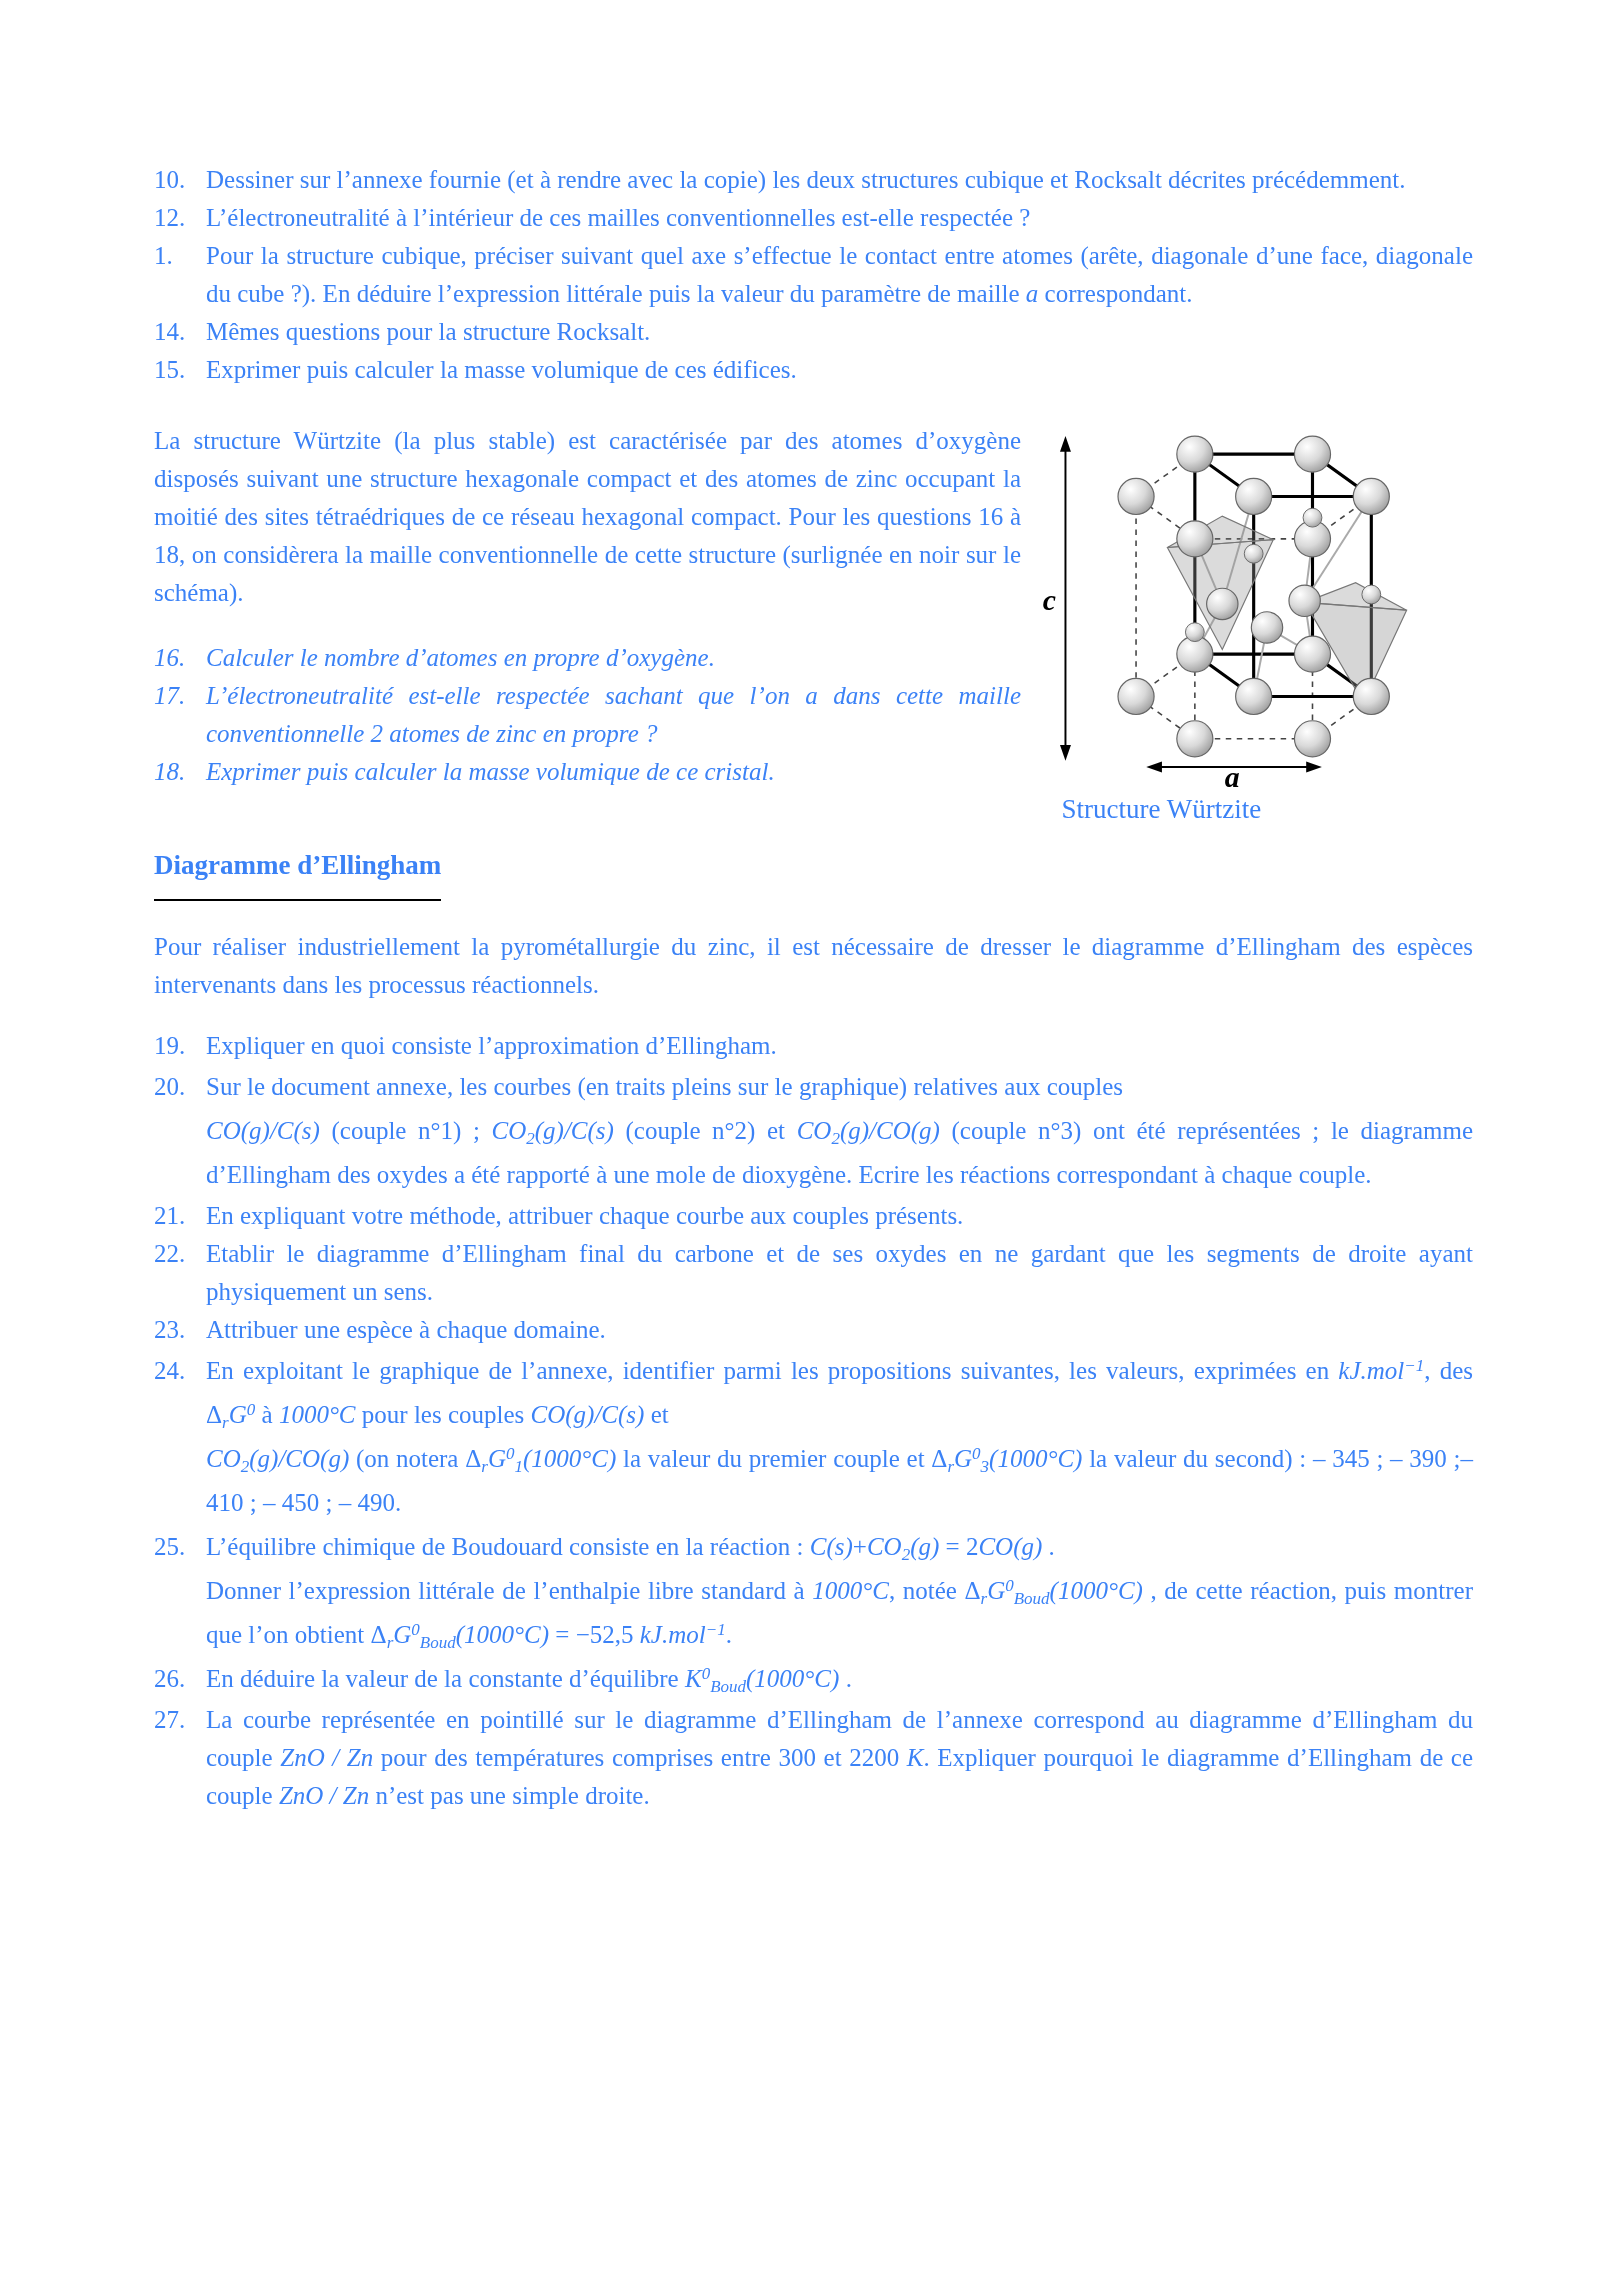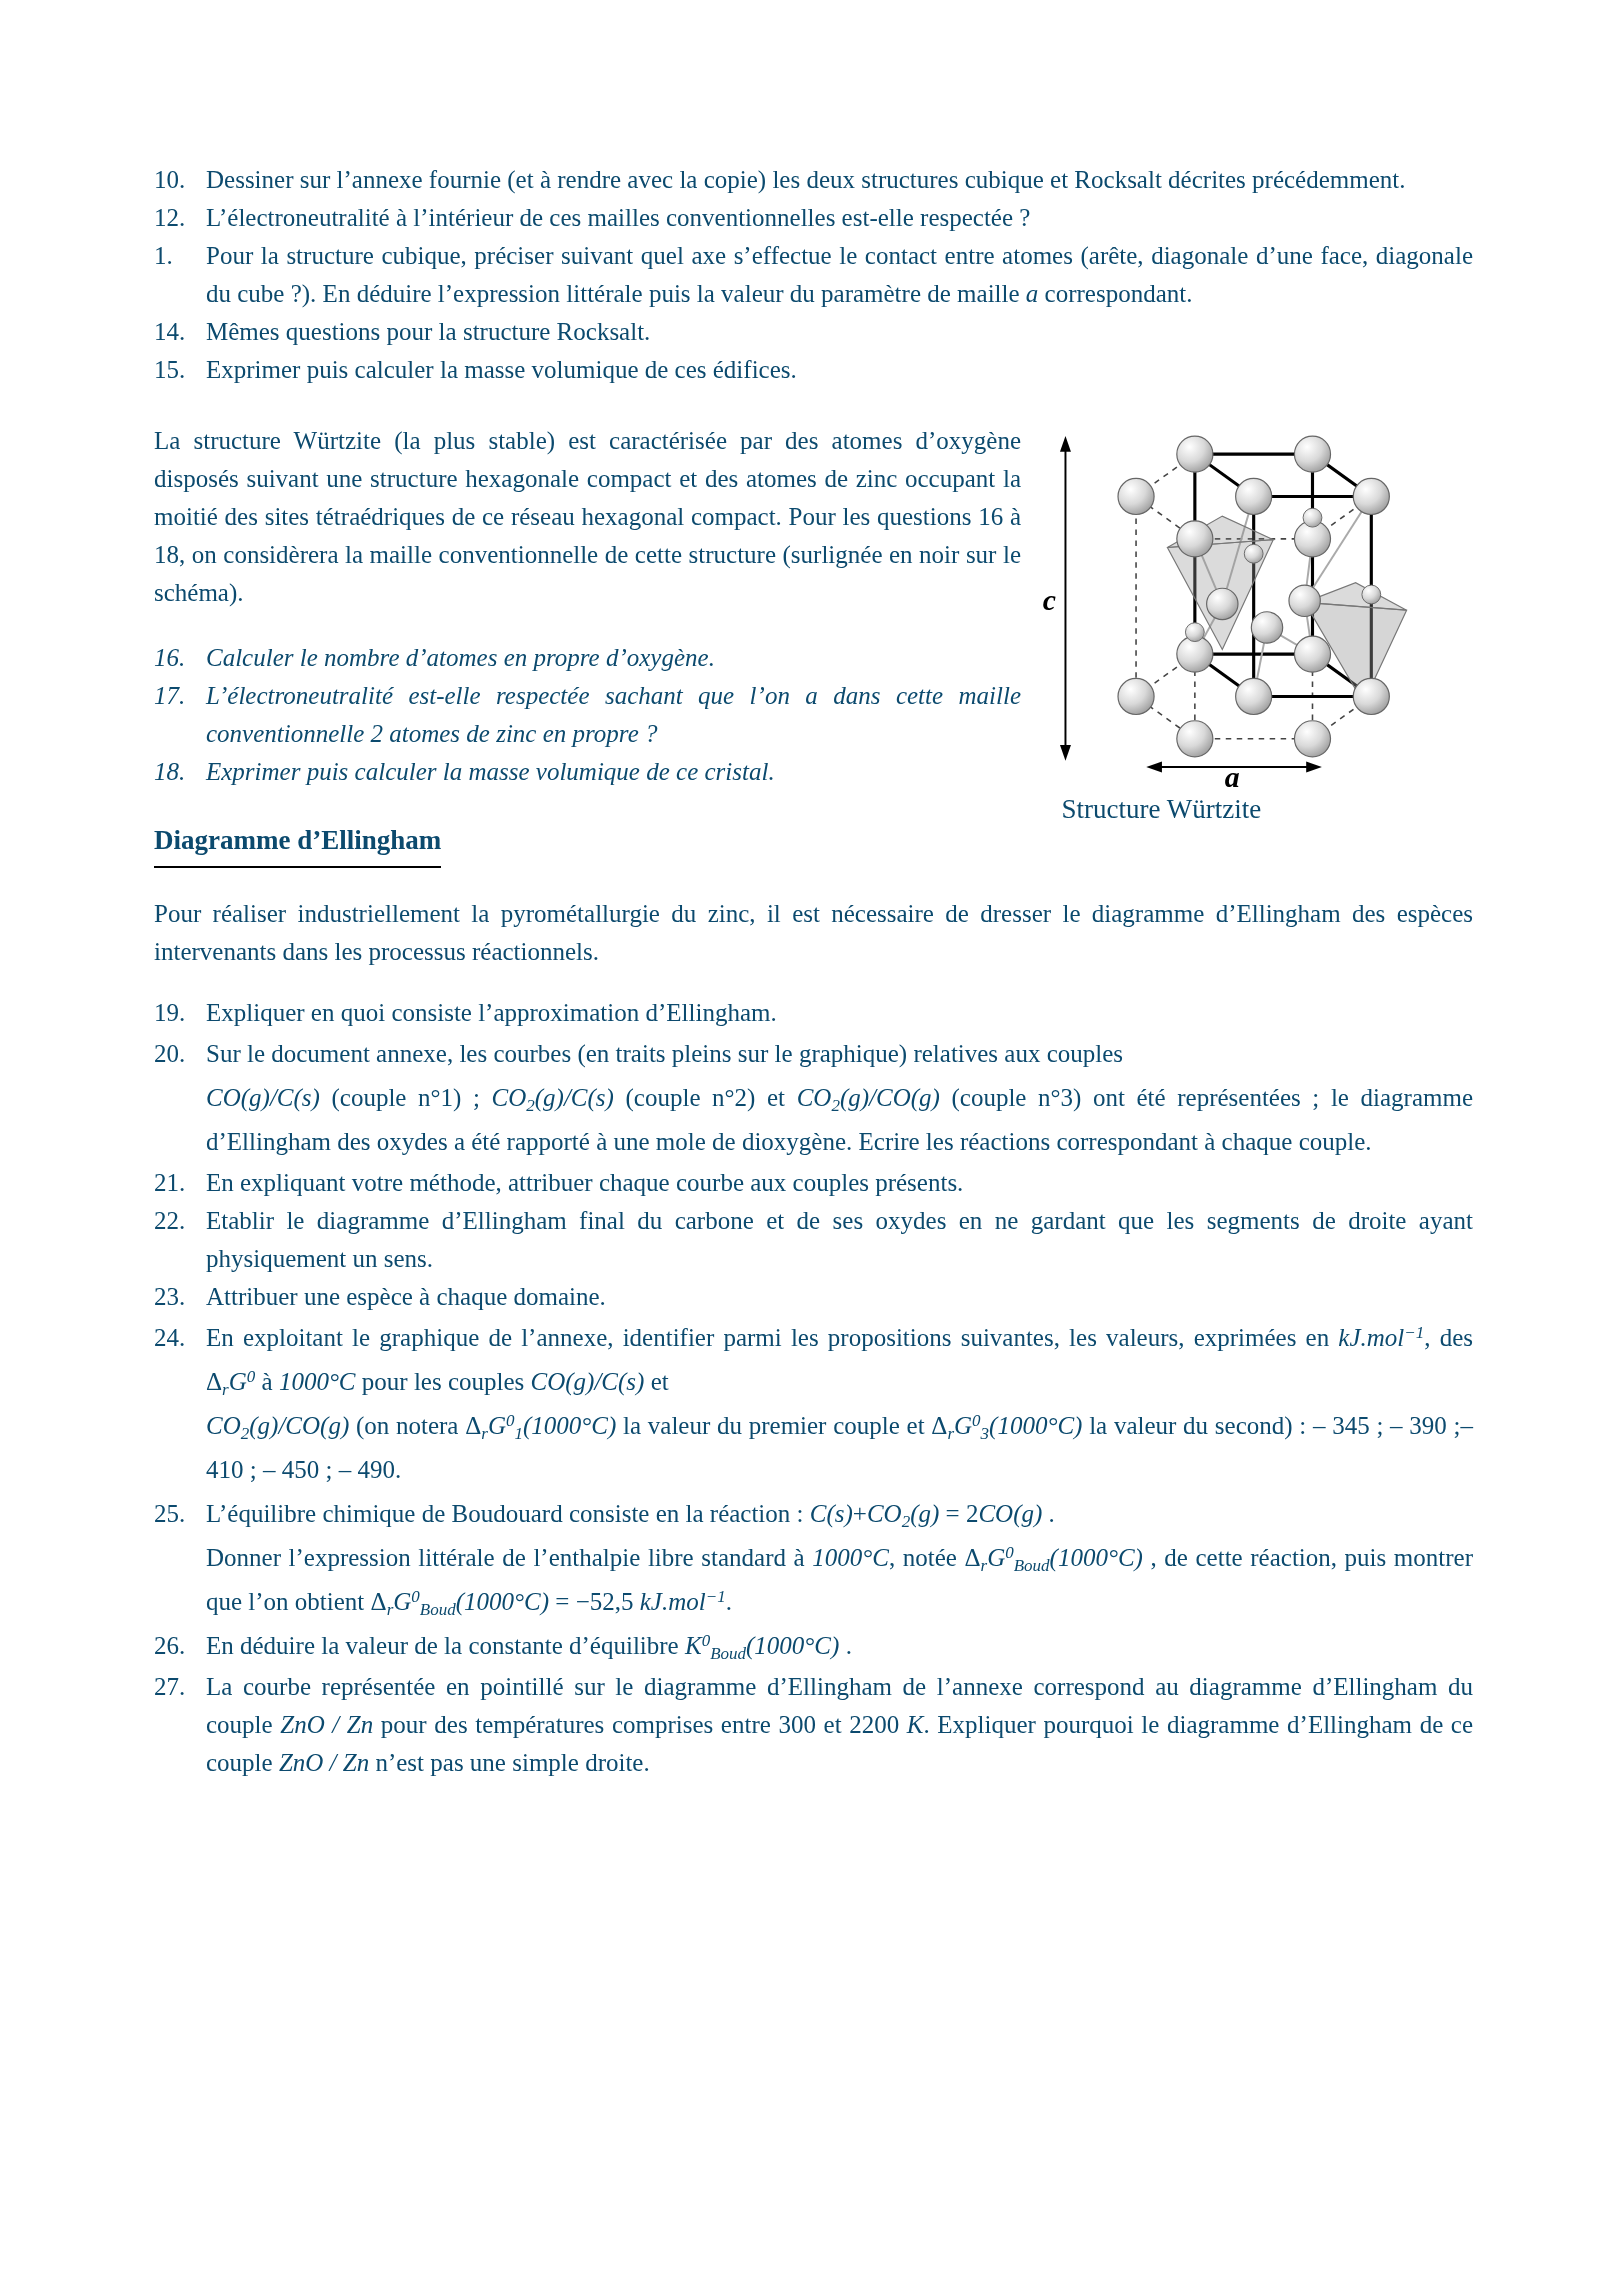--- a/index.html
+++ b/index.html
@@ -1,33 +1,33 @@
 <!DOCTYPE html>
 <html style="font-size:12.6px"><head>
 <meta charset="utf-8">
 <style>
   html,body{margin:0;padding:0;background:#ffffff;}
   .page{position:relative;width:1623px;height:1963px;background:#ffffff;overflow:hidden;
-        font-family:"Liberation Serif", serif;color:#0c4a6e;}
+        font-family:"Liberation Serif", serif;color:#3b82f6;}
   .content{position:absolute;left:154px;top:161px;width:1319px;}
   .q{text-align:justify;font-size:25px;line-height:38px;padding-left:52px;text-indent:-52px;margin:0;}
   .qnum{display:inline-block;width:52px;text-indent:0;}
   .qtext{}
   .it{font-style:italic;}
   sub,sup{font-size:68%;line-height:0;}
   sub{vertical-align:-0.28em;}
   sup{vertical-align:0.5em;}
   .twocol{display:flex;gap:17px;margin-top:33px;}
   .leftcol{width:867px;}
   .rightcol{width:429px;}
   .para{text-align:justify;font-size:25px;line-height:38px;margin:0;}
   .subqs{margin-top:27px;font-style:italic;}
   .figcaption{font-size:27px;margin-top:4.7px;padding-left:23.6px;}
   .heading{display:inline-block;font-size:27px;font-weight:bold;border-bottom:2.7px solid #000;
-           padding-bottom:10px;}
+           padding-bottom:18px;margin-top:25px;}
   .intro{margin-top:27px;}
   .eq{margin-top:23.6px;}
   
   .eq div.q:nth-of-type(2),
   .eq div.q:nth-of-type(6),
   .eq div.q:nth-of-type(7),
   .eq div.q:nth-of-type(8){line-height:44px;}
   .pagenum{position:absolute;right:151px;top:2153px;font-size:34px;}
   .turn{position:absolute;right:151px;top:2200px;font-size:27px;font-weight:bold;}
   .figwrap{width:429px;}

